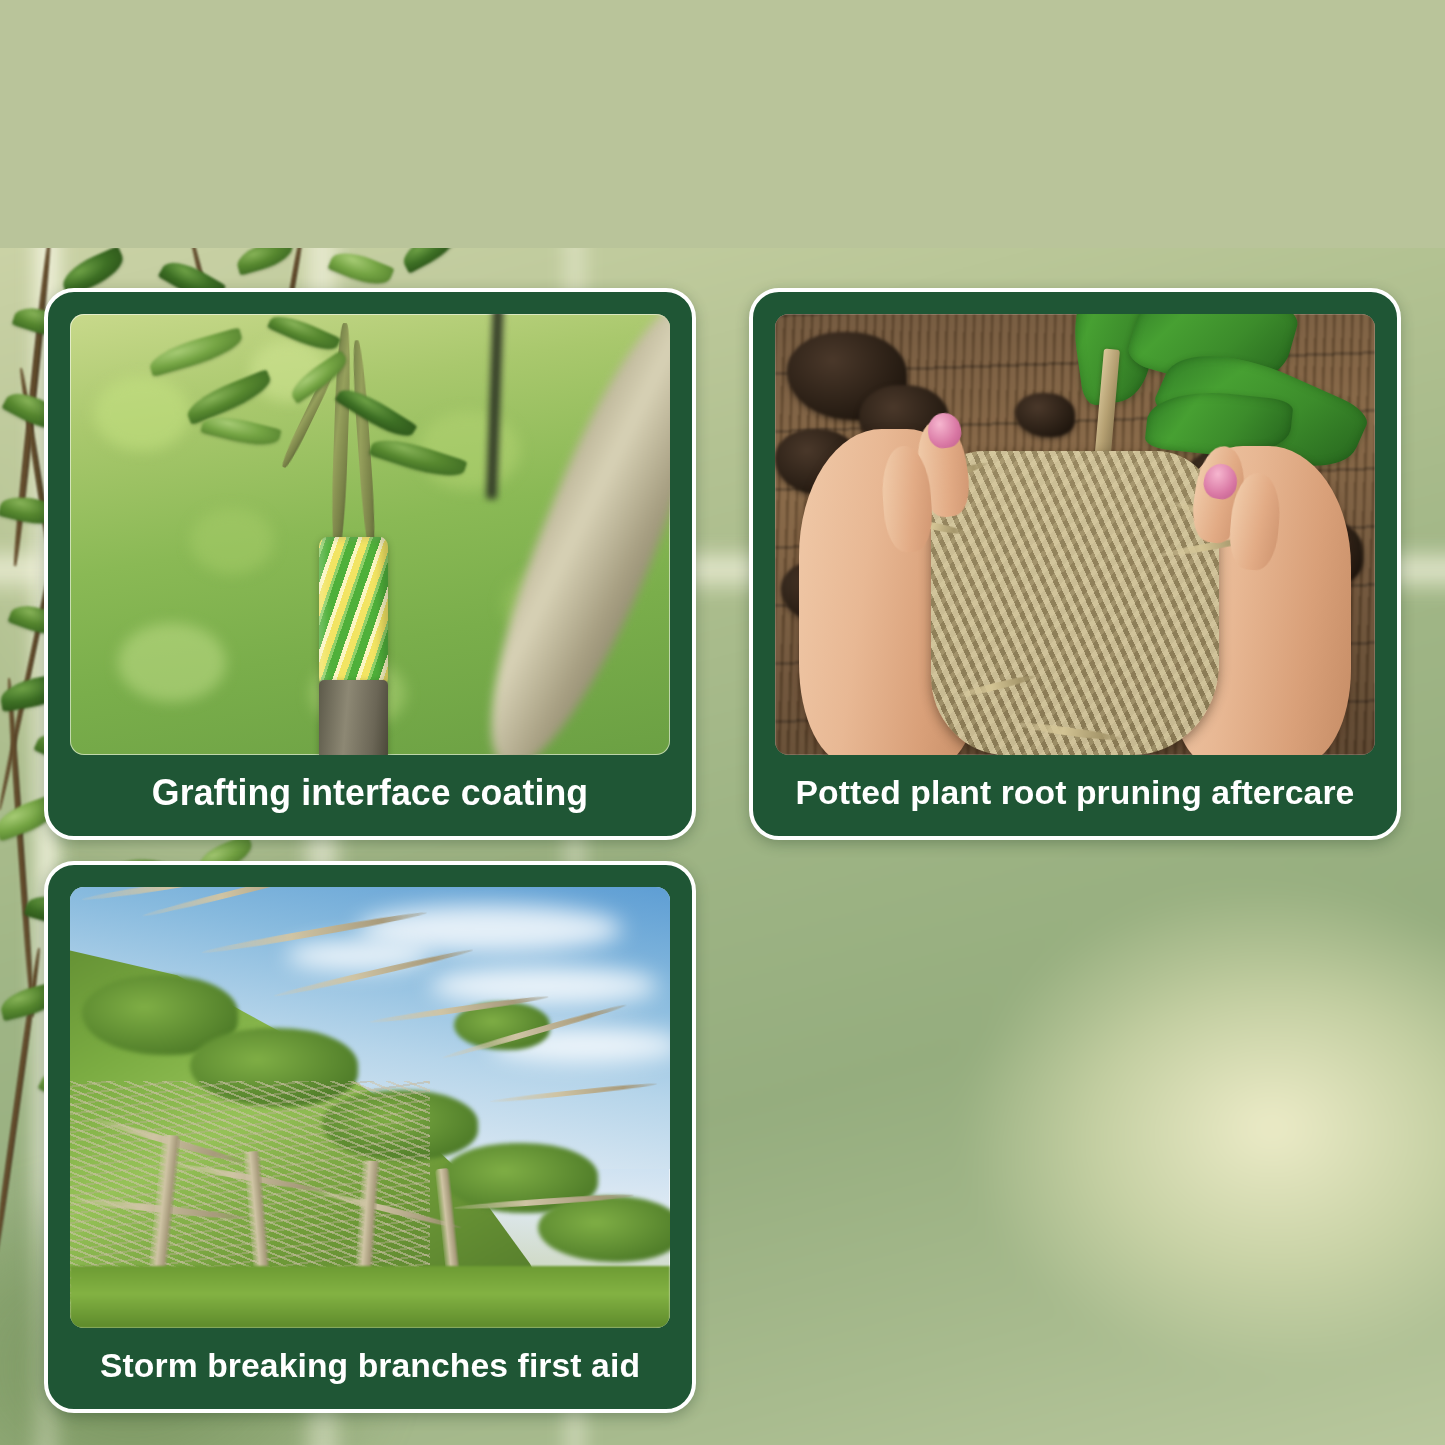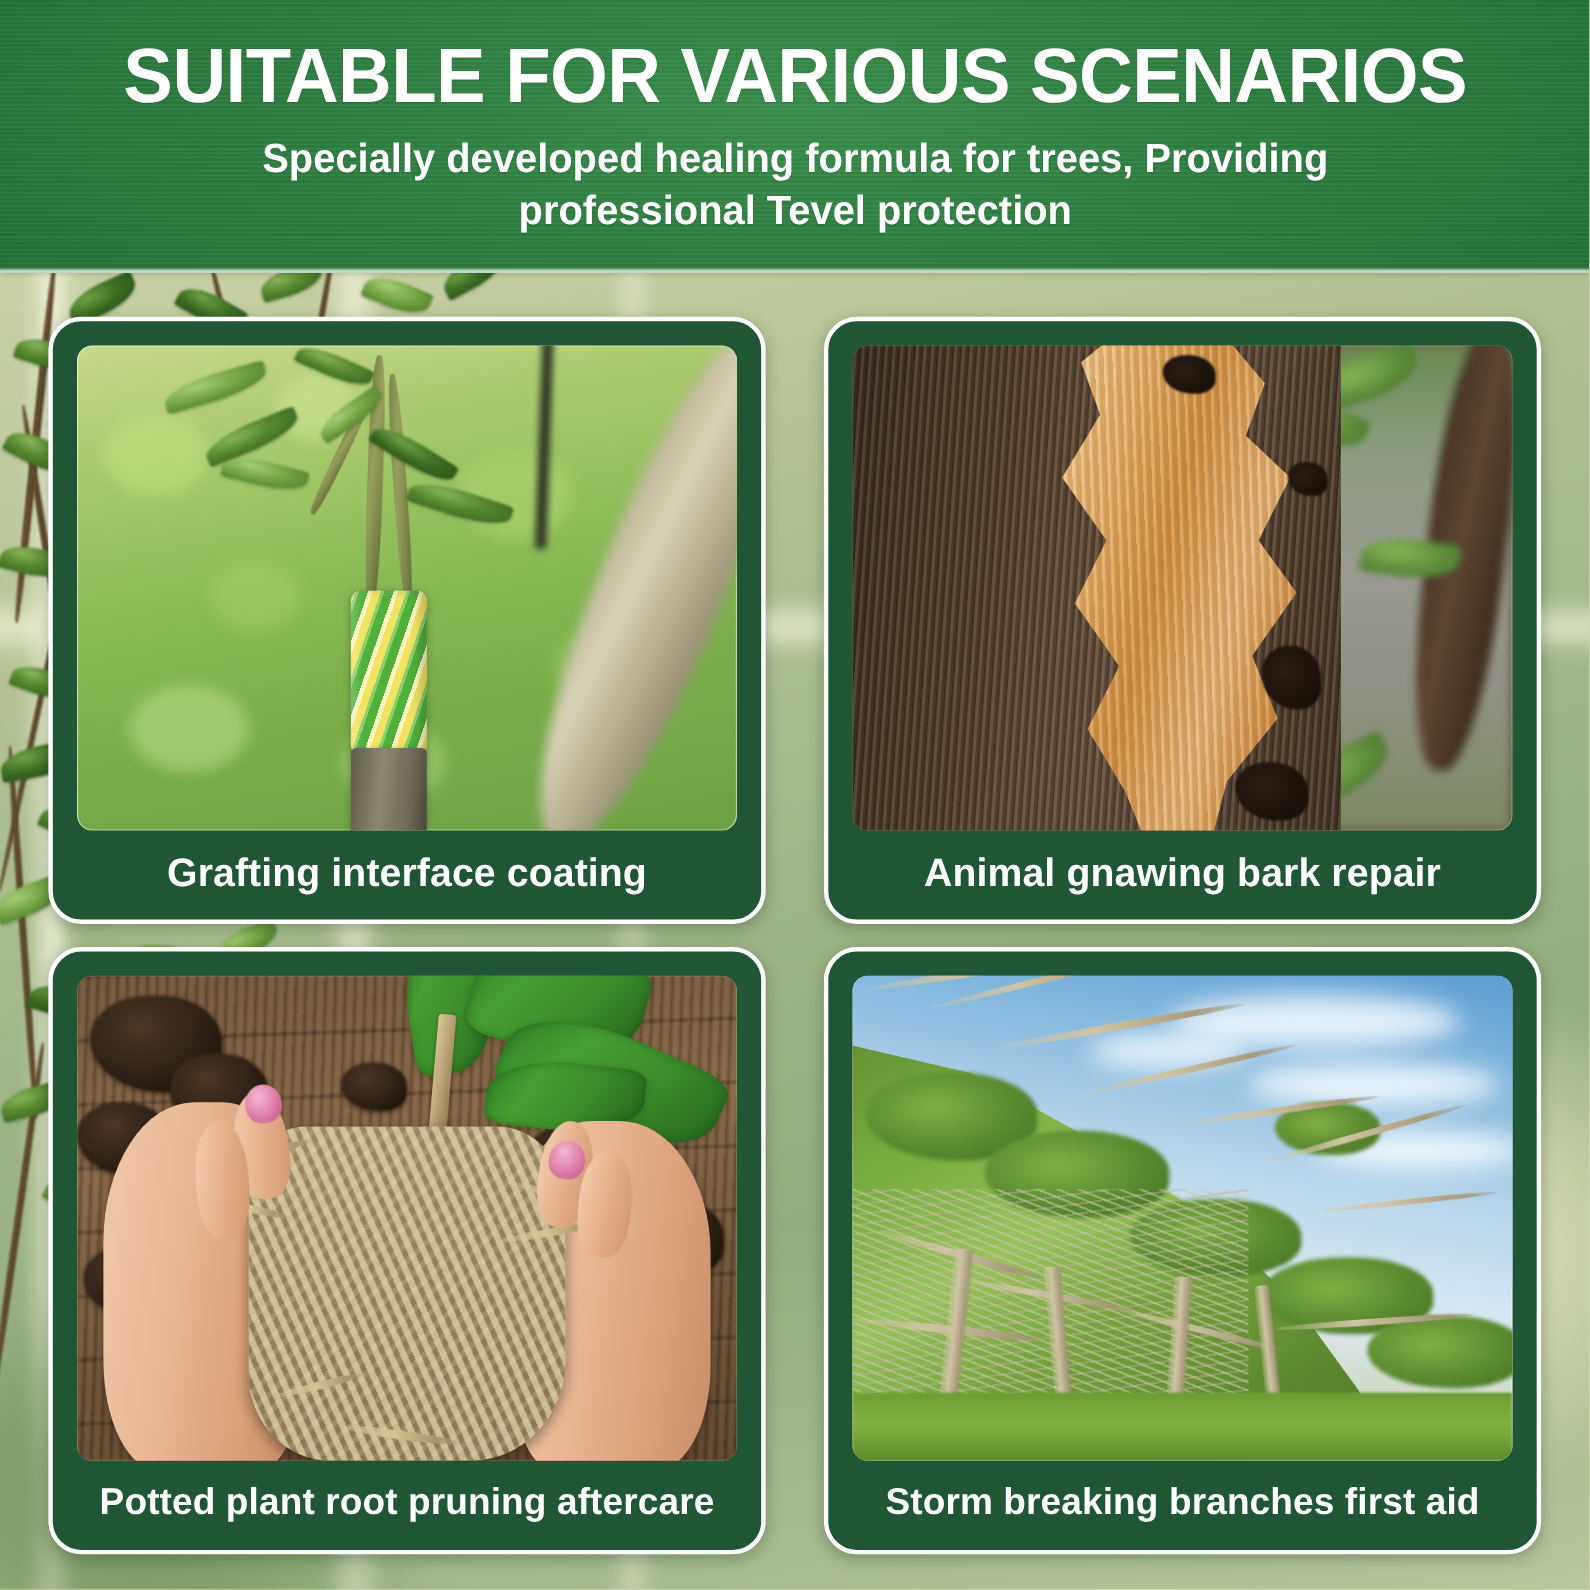--- a/index.html
+++ b/index.html
@@ -412,24 +412,20 @@
       <div class="leaf lt" style="left:330px; top:8px;   width:62px; height:25px; transform:rotate(22deg);"></div>
       <div class="leaf dk" style="left:400px; top:-12px; width:60px; height:25px; transform:rotate(-28deg);"></div>
       <div class="leaf" style="left:116px; top:612px; width:70px; height:28px; transform:rotate(12deg);"></div>
       <div class="leaf lt" style="left:196px; top:596px; width:58px; height:24px; transform:rotate(-22deg);"></div>
       <div class="leaf dk" style="left:26px;  top:650px; width:68px; height:27px; transform:rotate(16deg);"></div>
       <div class="leaf" style="left:0px;   top:740px; width:62px; height:26px; transform:rotate(-14deg);"></div>
       <div class="leaf lt" style="left:40px;  top:830px; width:66px; height:26px; transform:rotate(26deg);"></div>
     </div>
   </div>
 
-  <div class="header">
-    <div class="hdr-title">SUITABLE FOR VARIOUS SCENARIOS</div>
-    <div class="hdr-sub">Specially developed healing formula for trees, Providing professional Tevel protection</div>
-  </div>
 
   <div class="grid">
 
     <div class="card">
       <div class="card-photo ph1">
         <div class="bokeh">
           <div class="bk" style="left:4%;  top:14%; width:16%; height:17%; background:rgba(196,226,130,.55);"></div>
           <div class="bk" style="left:20%; top:44%; width:14%; height:15%; background:rgba(168,206,106,.5);"></div>
           <div class="bk" style="left:8%;  top:70%; width:18%; height:18%; background:rgba(206,231,148,.45);"></div>
           <div class="bk" style="left:58%; top:22%; width:17%; height:18%; background:rgba(182,214,116,.5);"></div>
@@ -451,37 +447,20 @@
         <div class="leaf dk" style="position:absolute; left:44%; top:20%; width:14%; height:5%;   transform:rotate(32deg);"></div>
         <div class="leaf" style="position:absolute; left:50%; top:30%; width:16%; height:5.5%; transform:rotate(18deg);"></div>
         <div class="leaf lt" style="position:absolute; left:36%; top:12%; width:11%; height:4.5%; transform:rotate(-34deg);"></div>
 
         <div class="tape"></div>
         <div class="stock"></div>
       </div>
       <div class="card-caption">Grafting interface coating</div>
     </div>
 
-    <div class="card">
-      <div class="card-photo ph2">
-        <div class="bg-right"></div>
-        <div class="bg-trunk2"></div>
-        <div class="bg-leaf" style="right:14%; top:2%;  width:16%; height:9%;  transform:rotate(-18deg);"></div>
-        <div class="bg-leaf" style="right:22%; top:12%; width:14%; height:8%;  transform:rotate(22deg);"></div>
-        <div class="bg-leaf" style="right:8%;  top:40%; width:15%; height:8%;  transform:rotate(8deg);"></div>
-        <div class="bg-leaf" style="right:18%; top:84%; width:17%; height:9%;  transform:rotate(-26deg);"></div>
-        <div class="bark"></div>
-        <div class="wound"></div>
-        <div class="char" style="left:62%; top:62%; width:9%;  height:13%;"></div>
-        <div class="char" style="left:58%; top:86%; width:11%; height:12%;"></div>
-        <div class="char" style="left:47%; top:2%;  width:8%;  height:8%;"></div>
-        <div class="char" style="left:66%; top:24%; width:6%;  height:7%;"></div>
-      </div>
-      <div class="card-caption">Animal gnawing bark repair</div>
-    </div>
 
     <div class="card wide">
       <div class="card-photo ph4">
         <div class="wood"></div>
 
         <div class="chunk" style="left:2%;  top:4%;  width:20%; height:20%;"></div>
         <div class="chunk" style="left:14%; top:16%; width:15%; height:16%;"></div>
         <div class="chunk" style="left:0%;  top:26%; width:14%; height:15%;"></div>
         <div class="chunk" style="left:40%; top:18%; width:10%; height:10%;"></div>
         <div class="chunk" style="right:14%;top:30%; width:18%; height:18%;"></div>

